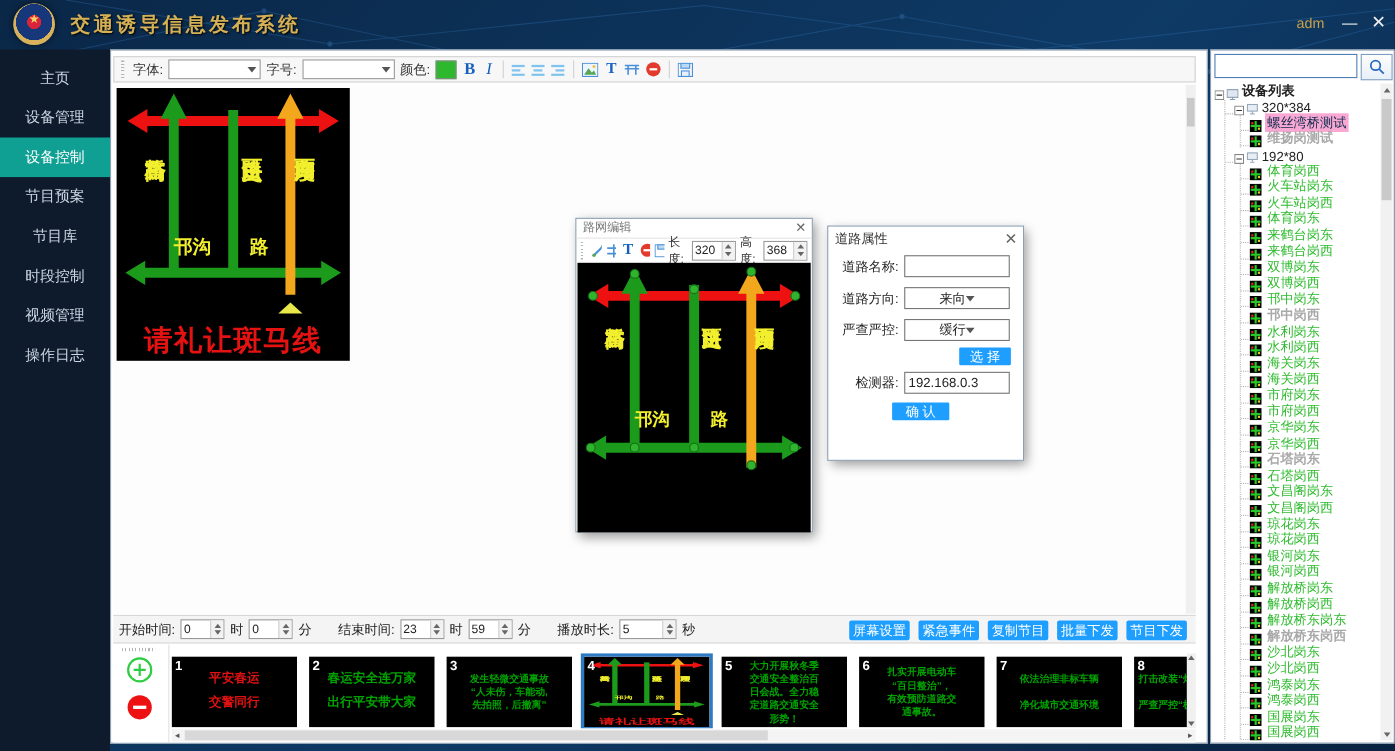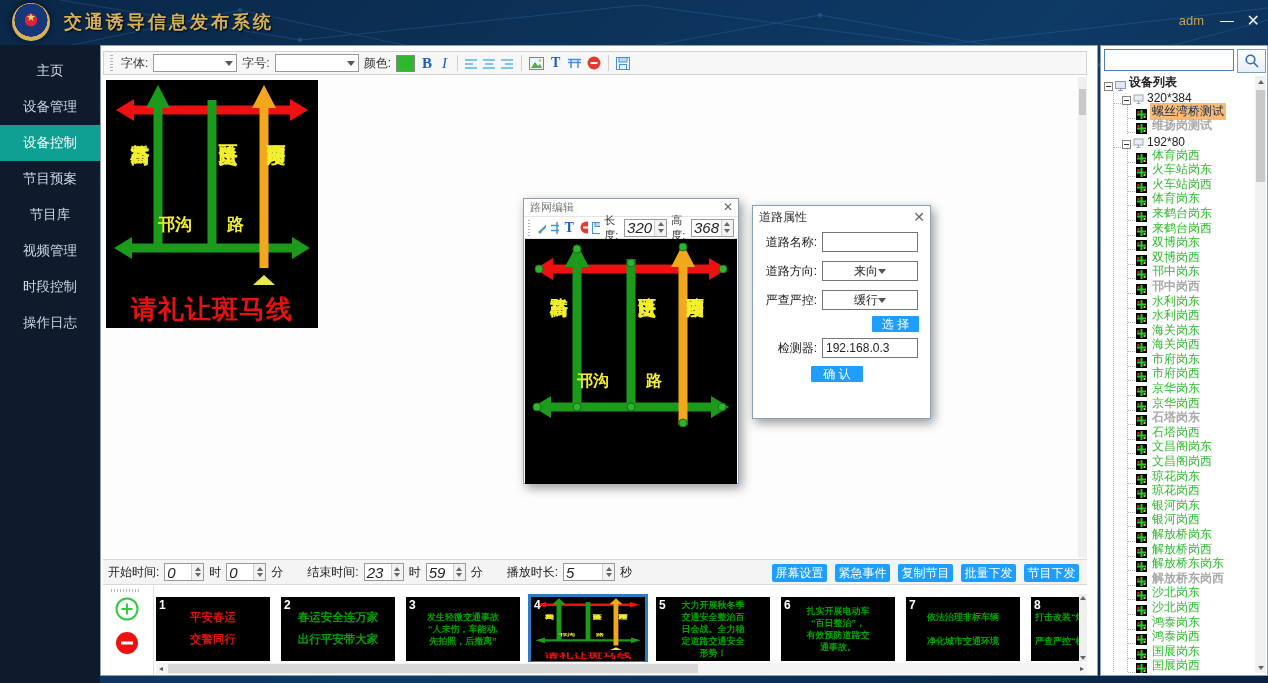--- a/index.html
+++ b/index.html
@@ -48,21 +48,21 @@
   .hlabel{position:absolute;color:#f2ef2e;font-weight:bold;}
   .sign-msg{position:absolute;left:0;width:100%;text-align:center;color:#e51212;font-weight:bold;white-space:nowrap;}
   
   .dialog{position:absolute;background:#fff;border:1px solid #8ca0b4;box-shadow:3px 4px 10px rgba(0,0,0,.4);z-index:6;}
   #editor-dlg{left:523px;top:198px;width:214px;height:284px;}
   .dlg-title{height:17px;line-height:17px;font-size:11px;color:#777;padding-left:6px;position:relative;}
   .dlg-close{position:absolute;right:5px;top:0;color:#666;font-size:12px;cursor:pointer;}
   #editor-tools{height:21px;display:flex;align-items:center;gap:4px;padding:0 4px;border-top:1px solid #e4e4e4;border-bottom:1px solid #e4e4e4;font-size:11px;color:#333;}
   #editor-canvas{position:relative;width:212px;height:245px;background:#000;margin:0 1px;}
   .spin{display:inline-flex;height:16px;border:1px solid #9a9a9a;background:#fff;}
-  .spin .val{min-width:22px;padding:0 2px;font-size:15px;display:flex;align-items:center;justify-content:flex-start;color:#222;font-style:italic;}
+  .spin .val{min-width:22px;padding:0 2px;font-size:11px;display:flex;align-items:center;justify-content:flex-start;color:#222;}
   .spin .arr{width:11px;border-left:1px solid #cfcfcf;display:flex;flex-direction:column;align-items:center;justify-content:space-evenly;background:#f2f2f2;}
   .tri-up{width:0;height:0;border-left:3px solid transparent;border-right:3px solid transparent;border-bottom:4px solid #666;}
   .tri-dn{width:0;height:0;border-left:3px solid transparent;border-right:3px solid transparent;border-top:4px solid #666;}
   #prop-dlg{left:752px;top:205px;width:177px;height:212px;}
   #prop-dlg .dlg-title{font-size:12px;color:#333;height:22px;line-height:22px;}
   .prop-row{position:absolute;left:0;width:100%;height:20px;display:flex;align-items:center;font-size:12px;color:#222;}
   .prop-label{width:64px;text-align:right;}
   .prop-input{margin-left:5px;width:96px;height:20px;border:1px solid #767676;background:#fff;box-sizing:border-box;font-size:12px;padding:0 3px;font-family:inherit;color:#222;}
   .prop-select{margin-left:5px;width:96px;height:20px;border:1px solid #767676;background:#fff;box-sizing:border-box;display:flex;align-items:center;justify-content:center;padding:0 4px;}
   .btn-blue{background:#1e9fff;color:#fff;border:none;font-size:12px;display:flex;align-items:center;justify-content:center;cursor:pointer;border-radius:1px;font-family:inherit;}
@@ -97,21 +97,21 @@
   #tree{position:absolute;left:3px;top:30px;width:150px;bottom:2px;overflow:hidden;font-size:12px;color:#222;}
   .t-row{height:14.6px;display:flex;align-items:flex-end;white-space:nowrap;}
   .t-children{margin-left:9px;border-left:1px dotted #b3b3b3;padding-left:0;}
   .t-children2{margin-left:13px;border-left:1px dotted #b3b3b3;}
   .dash{display:inline-block;width:7px;height:1px;border-top:1px dotted #b3b3b3;margin-right:1px;flex:none;}
   .expander{flex:none;margin-right:2px;}
   .node-ico{flex:none;margin-right:3px;}
   .dev-label{padding:0 2px;}
   .dev-label.online{color:#2fbb2f;}
   .dev-label.offline{color:#a9a9a9;font-weight:bold;}
-  .dev-label.selected{background:#fdba74;color:#0b2b4c;}
+  .dev-label.selected{background:#f9a8d4;color:#0b2b4c;}
   #tree-scroll{position:absolute;right:1px;top:30px;width:11px;bottom:2px;background:#f1f1f1;}
   #tree-scroll .sarr{position:absolute;left:0;width:11px;height:11px;display:flex;align-items:center;justify-content:center;}
   #tree-scroll .sthumb{position:absolute;left:1px;top:14px;width:9px;height:92px;background:#c9c9c9;}
   
   .roadsvg{position:absolute;left:0;top:0;}
 </style>
 </head>
 <body>
 
 <div id="page">
@@ -143,23 +143,23 @@
       <div class="side-item">主页</div>
 
       <div class="side-item">设备管理</div>
 
       <div class="side-item active">设备控制</div>
 
       <div class="side-item">节目预案</div>
 
       <div class="side-item">节目库</div>
 
+      <div class="side-item">时段控制</div>
+
       <div class="side-item">视频管理</div>
-
-      <div class="side-item">时段控制</div>
 
       <div class="side-item">操作日志</div>
     </div>
 
   <div id="main">
 
     <div id="toolbar">
       <span class="grip"></span>
       <span class="tb-label">字体:</span>
       <span class="tb-select">

